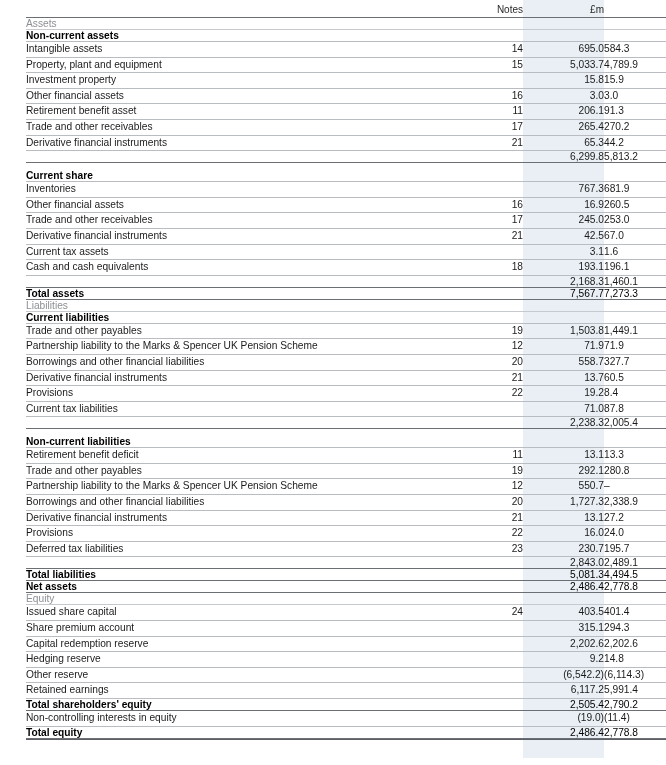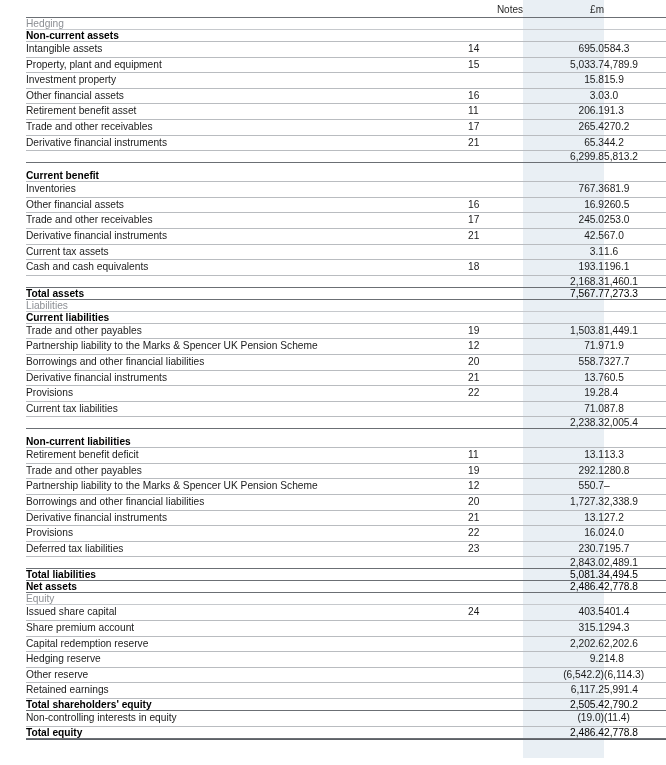--- a/index.html
+++ b/index.html
@@ -74,21 +74,21 @@
   td.hdr-cur   { text-align: right; padding-right: 9px; font-weight: bold; }
   td.hdr-prev  { text-align: right; padding-right: 10px; }
 
   
   tr.row td {
     height: 14.6px;
     line-height: 14.6px;
     border-bottom: 0.9px solid #b9bcc0;
   }
   td.lbl   { padding-left: 14px; }
-  td.note  { text-align: left; padding-right: 10px; }
+  td.note  { text-align: right; padding-right: 10px; }
   td.cur   { text-align: right; padding-right: 9px; font-weight: bold; }
   td.prev  { text-align: left; padding-right: 10px; }
 
   
   tr.caption td {
     color: #8c8f94;
     border-bottom: 0.9px solid #c6c9cd;
   }
 
   
@@ -145,21 +145,21 @@
     <thead>
       <tr class="hdr">
         <td class="hdr-label"></td>
         <td class="hdr-notes">Notes</td>
         <td class="hdr-cur">£m</td>
         <td class="hdr-prev">£m</td>
       </tr>
     </thead>
     <tbody id="body">
         <tr class="caption">
-          <td class="lbl">Hedging</td>
+          <td class="lbl">Assets</td>
           <td class="note"></td>
           <td class="cur"></td>
           <td class="prev"></td>
         </tr>
         <tr class="group">
           <td class="lbl">Non-current assets</td>
           <td class="note"></td>
           <td class="cur"></td>
           <td class="prev"></td>
         </tr>
@@ -211,21 +211,21 @@
           <td class="cur">6,299.8</td>
           <td class="prev">5,813.2</td>
         </tr>
         <tr class="spacer">
           <td class="lbl"></td>
           <td class="note"></td>
           <td class="cur"></td>
           <td class="prev"></td>
         </tr>
         <tr class="group">
-          <td class="lbl">Current benefit</td>
+          <td class="lbl">Current share</td>
           <td class="note"></td>
           <td class="cur"></td>
           <td class="prev"></td>
         </tr>
         <tr class="row">
           <td class="lbl">Inventories</td>
           <td class="note"></td>
           <td class="cur">767.3</td>
           <td class="prev">681.9</td>
         </tr>

